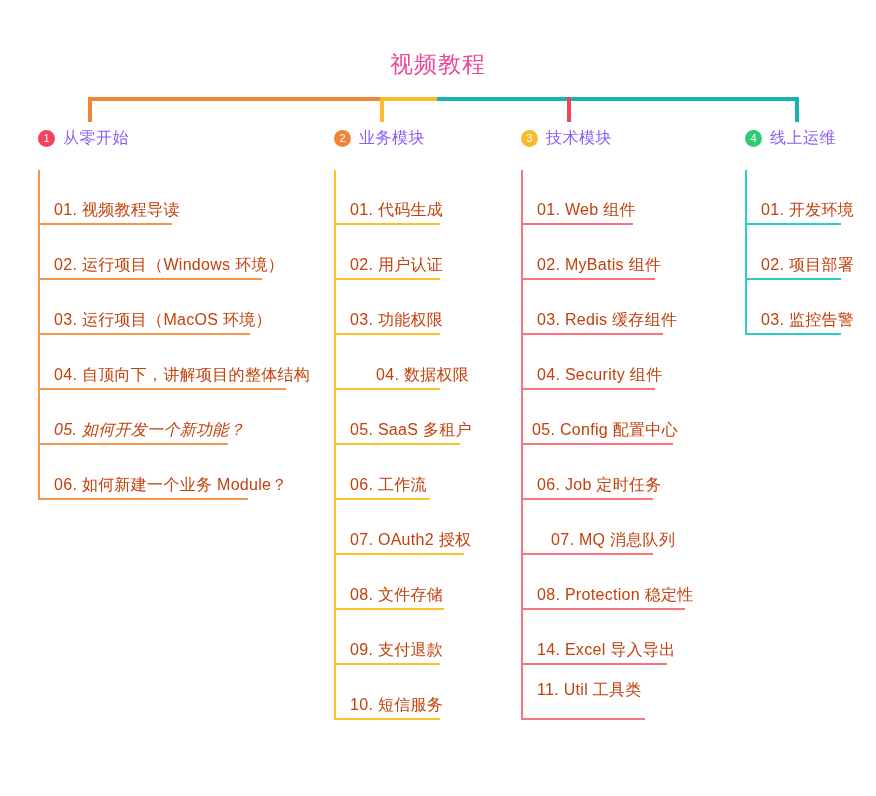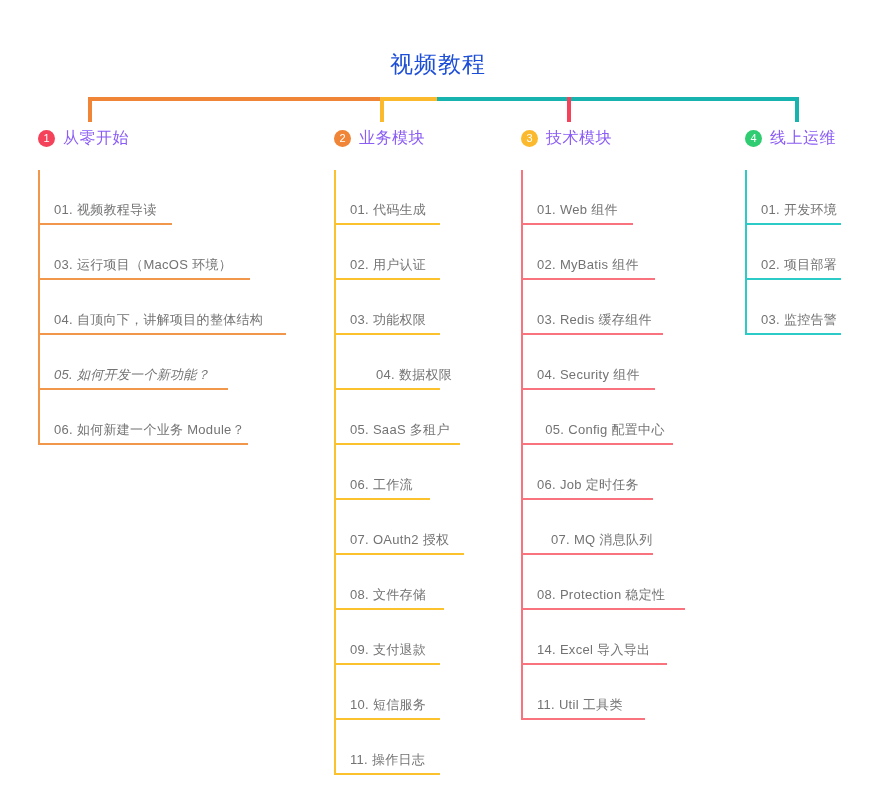--- a/index.html
+++ b/index.html
@@ -18,21 +18,21 @@
 
   
   .mindmap-title {
     position: absolute;
     top: 49px;
     left: 0;
     width: 876px;
     text-align: center;
     font-size: 23px;
     line-height: 30px;
-    color: #1d4ed8;
+    color: #ec4899;
     letter-spacing: 1px;
     white-space: nowrap;
   }
 
   
   .connector-layer {
     position: absolute;
     top: 0;
     left: 0;
     width: 876px;
@@ -102,23 +102,23 @@
     border-left-width: 2px;
     border-left-style: solid;
     border-bottom-width: 2px;
     border-bottom-style: solid;
     height: 55px;
     display: flex;
     align-items: flex-end;
     padding: 0 0 4px 14px;
   }
   .node-label {
-    font-size: 13px;
+    font-size: 16px;
     line-height: 18px;
-    color: #737373;
+    color: #c2410c;
     white-space: nowrap;
     letter-spacing: 0.3px;
   }
 </style>
 </head>
 <body>
 
 <div>
 
   <div class="mindmap-title">视频教程</div>
@@ -136,20 +136,23 @@
   <div class="columns" id="columns-root">
       <div class="column" style="left: 38px;">
         <div class="col-header">
           <span class="col-badge" style="background: rgb(244, 66, 90);">1</span>
           <span class="col-title">从零开始</span>
         </div>
         <div class="col-items">
           <div class="node-item" style="border-left-color: rgb(240, 151, 75); border-bottom-color: rgb(240, 151, 75); width: 134px;">
             <span class="node-label">01. 视频教程导读</span>
           </div>
+          <div class="node-item" style="border-left-color: rgb(240, 151, 75); border-bottom-color: rgb(240, 151, 75); width: 224px;">
+            <span class="node-label">02. 运行项目（Windows 环境）</span>
+          </div>
           <div class="node-item" style="border-left-color: rgb(240, 151, 75); border-bottom-color: rgb(240, 151, 75); width: 212px;">
             <span class="node-label">03. 运行项目（MacOS 环境）</span>
           </div>
           <div class="node-item" style="border-left-color: rgb(240, 151, 75); border-bottom-color: rgb(240, 151, 75); width: 248px;">
             <span class="node-label">04. 自顶向下，讲解项目的整体结构</span>
           </div>
           <div class="node-item" style="border-left-color: rgb(240, 151, 75); border-bottom-color: rgb(240, 151, 75); width: 190px; font-style: italic;">
             <span class="node-label">05. 如何开发一个新功能？</span>
           </div>
           <div class="node-item" style="border-left-color: rgb(240, 151, 75); border-bottom-color: rgb(240, 151, 75); width: 210px;">
@@ -186,23 +189,20 @@
           </div>
           <div class="node-item" style="border-left-color: rgb(251, 194, 46); border-bottom-color: rgb(251, 194, 46); width: 110px;">
             <span class="node-label">08. 文件存储</span>
           </div>
           <div class="node-item" style="border-left-color: rgb(251, 194, 46); border-bottom-color: rgb(251, 194, 46); width: 106px;">
             <span class="node-label">09. 支付退款</span>
           </div>
           <div class="node-item" style="border-left-color: rgb(251, 194, 46); border-bottom-color: rgb(251, 194, 46); width: 106px;">
             <span class="node-label">10. 短信服务</span>
           </div>
-          <div class="node-item" style="border-left-color: rgb(251, 194, 46); border-bottom-color: rgb(251, 194, 46); width: 106px;">
-            <span class="node-label">11. 操作日志</span>
-          </div>
         </div>
       </div>
       <div class="column" style="left: 521px;">
         <div class="col-header">
           <span class="col-badge" style="background: rgb(251, 186, 45);">3</span>
           <span class="col-title">技术模块</span>
         </div>
         <div class="col-items">
           <div class="node-item" style="border-left-color: rgb(249, 115, 126); border-bottom-color: rgb(249, 115, 126); width: 112px;">
             <span class="node-label">01. Web 组件</span>
@@ -224,21 +224,21 @@
           </div>
           <div class="node-item" style="border-left-color: rgb(249, 115, 126); border-bottom-color: rgb(249, 115, 126); width: 132px; padding-left: 28px;">
             <span class="node-label">07. MQ 消息队列</span>
           </div>
           <div class="node-item" style="border-left-color: rgb(249, 115, 126); border-bottom-color: rgb(249, 115, 126); width: 164px;">
             <span class="node-label">08. Protection 稳定性</span>
           </div>
           <div class="node-item" style="border-left-color: rgb(249, 115, 126); border-bottom-color: rgb(249, 115, 126); width: 146px;">
             <span class="node-label">14. Excel 导入导出</span>
           </div>
-          <div class="node-item" style="border-left-color: rgb(249, 115, 126); border-bottom-color: rgb(249, 115, 126); width: 124px;">
+          <div class="node-item" style="border-left-color: rgb(249, 115, 126); border-bottom-color: rgb(249, 115, 126); width: 124px; align-items: center;">
             <span class="node-label">11. Util 工具类</span>
           </div>
         </div>
       </div>
       <div class="column" style="left: 745px;">
         <div class="col-header">
           <span class="col-badge" style="background: rgb(47, 204, 113);">4</span>
           <span class="col-title">线上运维</span>
         </div>
         <div class="col-items">

